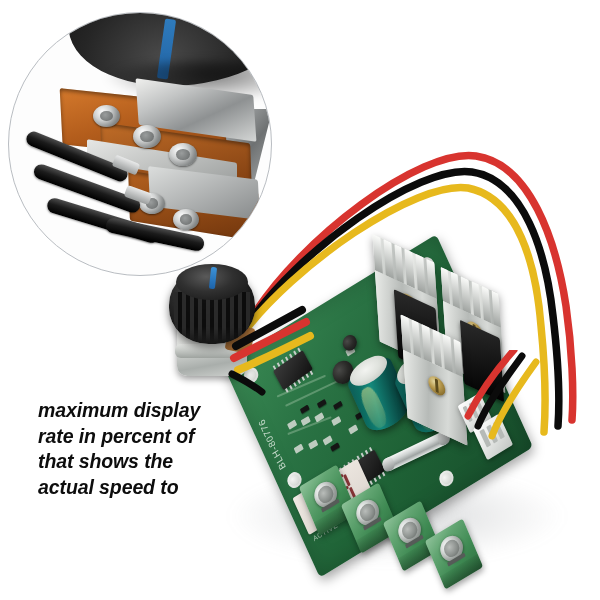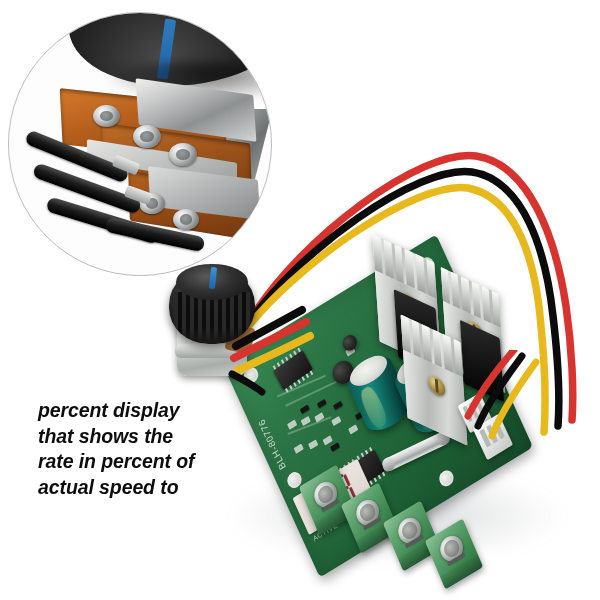--- a/index.html
+++ b/index.html
@@ -248,23 +248,23 @@
 
     <div class="lead" id="ld1"></div>
     <div class="lead" id="ld2"></div>
     <div class="lead" id="ld3"></div>
     <div class="lead" id="ld4"></div>
     <div class="ferrule" id="fr1"></div>
     <div class="ferrule" id="fr2"></div>
   </div>
 
   <div id="caption">
-    <div>percent display</div>
+    <div>maximum display</div>
+    <div>rate in percent of</div>
     <div>that shows the</div>
-    <div>rate in percent of</div>
     <div>actual speed to</div>
   </div>
 
   <div id="board-shadow"></div>
 
   <svg id="harness" viewBox="0 0 600 330">
 
     <path d="M253,196 C300,120 420,28 476,36 C530,44 556,120 566,186 C572,228 574,272 572,300" stroke="#d8342f" stroke-width="7.5" fill="none" stroke-linecap="round"></path>
 
     <path d="M247,206 C296,132 418,44 472,52 C524,60 546,132 553,196 C558,238 560,278 558,306" stroke="#0b0b0b" stroke-width="7.5" fill="none" stroke-linecap="round"></path>

